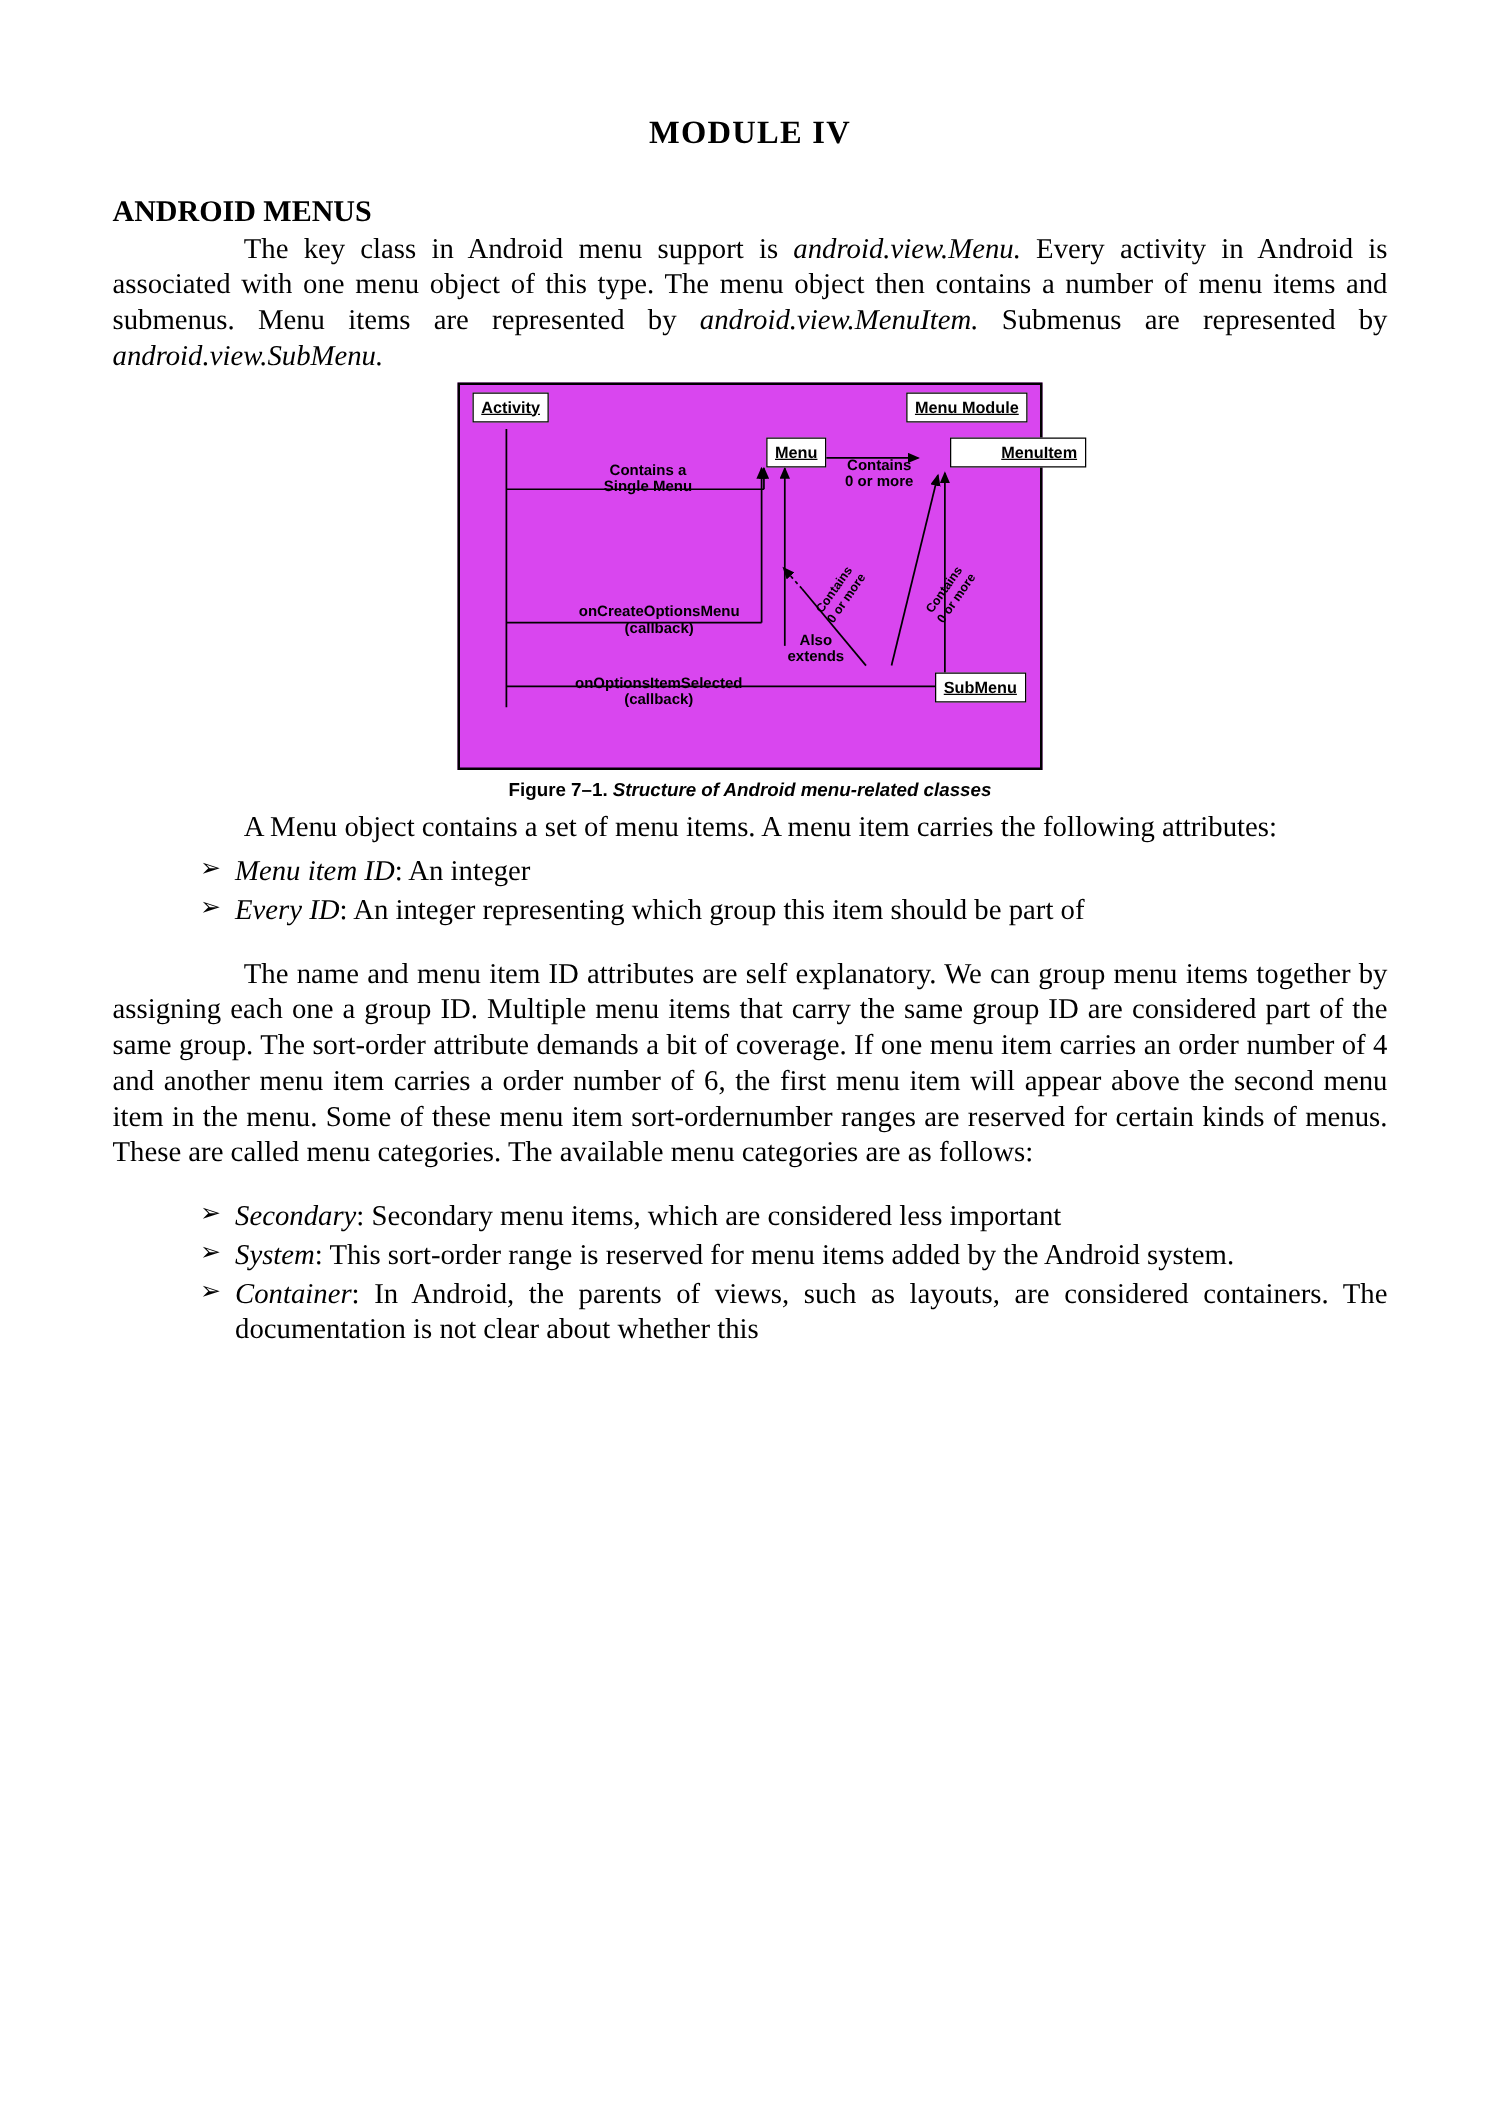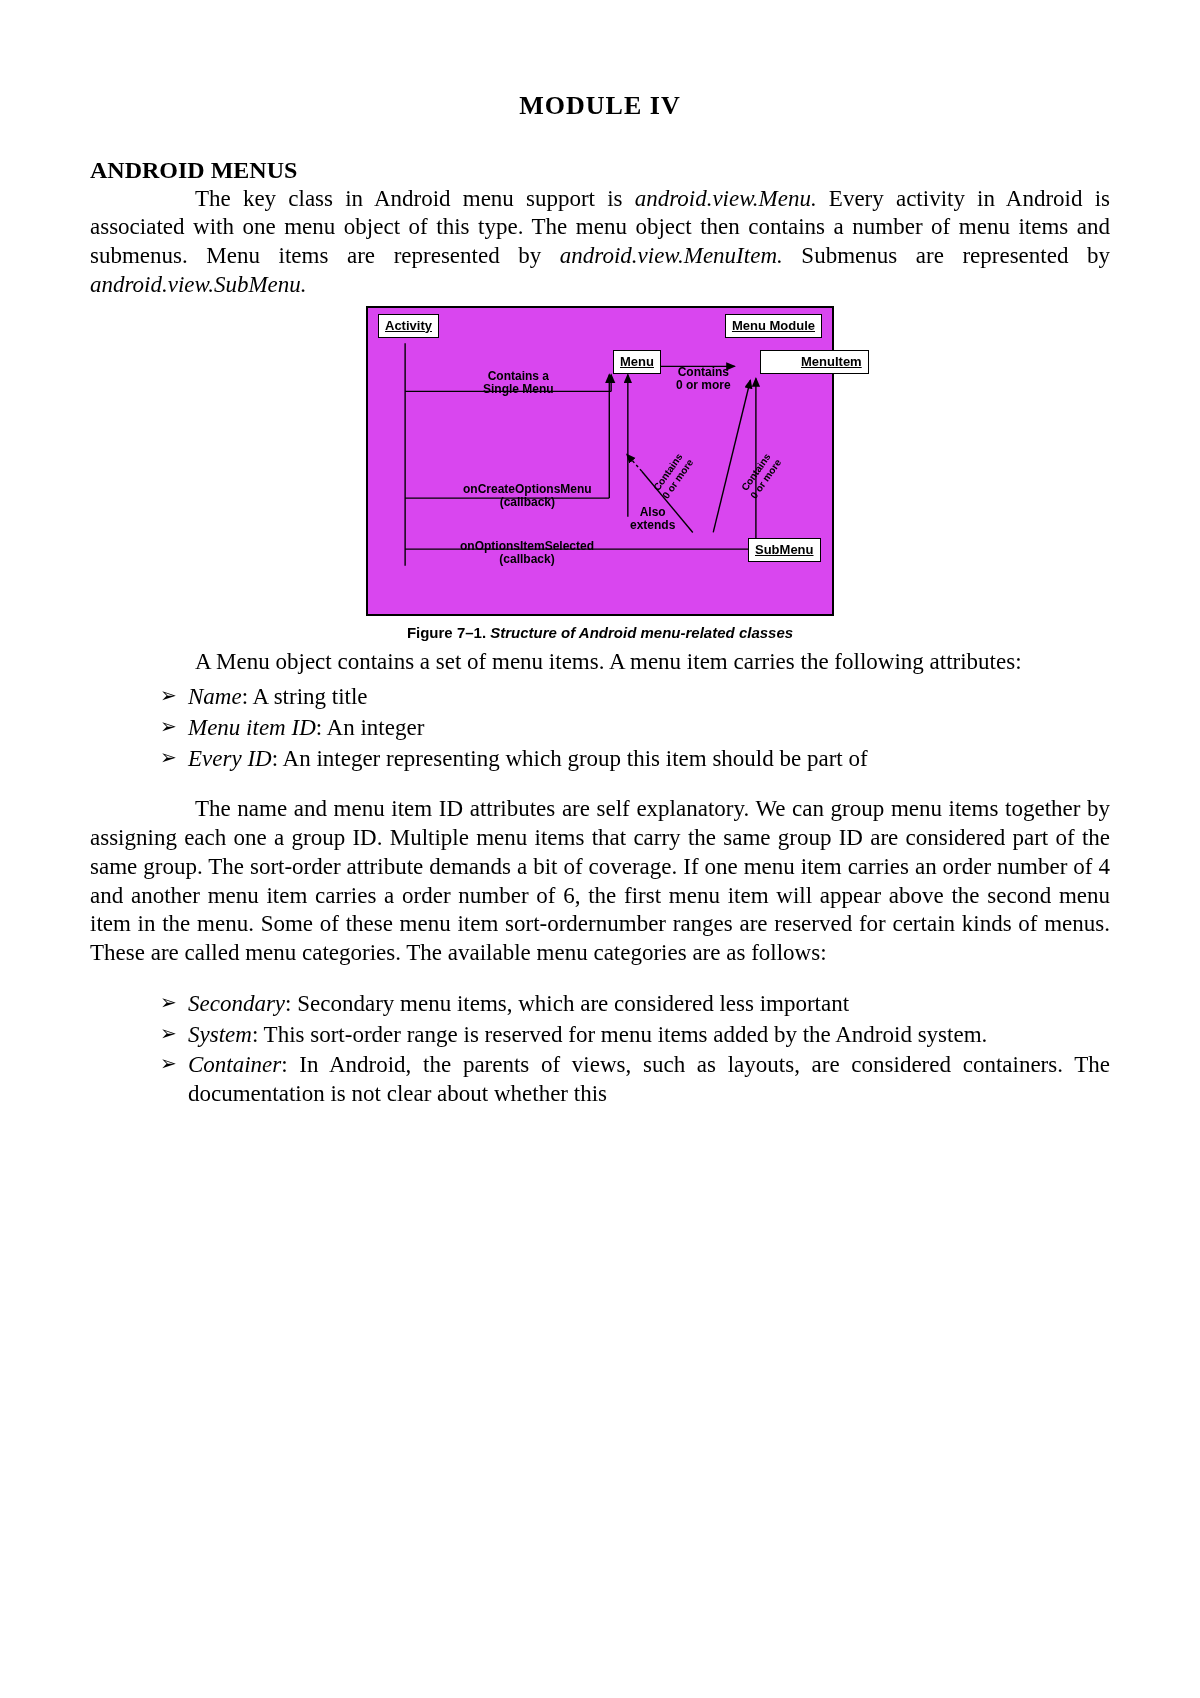--- a/index.html
+++ b/index.html
@@ -154,21 +154,20 @@
   <div class="fig-caption">
     <span class="fb">Figure 7–1. </span><span class="fi">Structure of Android menu-related classes</span>
   </div>
 </div>
 
 <p class="para">
   <span style="display:inline-block;width:105px;"></span><span>A Menu object contains a set of menu items. A menu item carries the following attributes:</span>
 </p>
 
 <ul class="bullets sp1" id="list1">
-    <li><span class="term">Name</span><span>: A string title</span></li>
     <li><span class="term">Menu item ID</span><span>: An integer</span></li>
     <li><span class="term">Every ID</span><span>: An integer representing which group this item should be part of</span></li>
   </ul>
 
 <p class="para sp1">
   <span style="display:inline-block;width:105px;"></span><span>The name and menu item ID attributes are self explanatory. We can group menu items together by assigning each one a group ID. Multiple menu items that carry the same group ID are considered part of the same group. The sort-order attribute demands a bit of coverage. If one menu item carries an order number of 4 and another menu item carries a order number of 6, the first menu item will appear above the second menu item in the menu. Some of these menu item sort-ordernumber ranges are reserved for certain kinds of menus. These are called menu categories. The available menu categories are as follows:</span>
 </p>
 
 <ul class="bullets" id="list2">
     <li><span class="term">Secondary</span><span>: Secondary menu items, which are considered less important</span></li>

